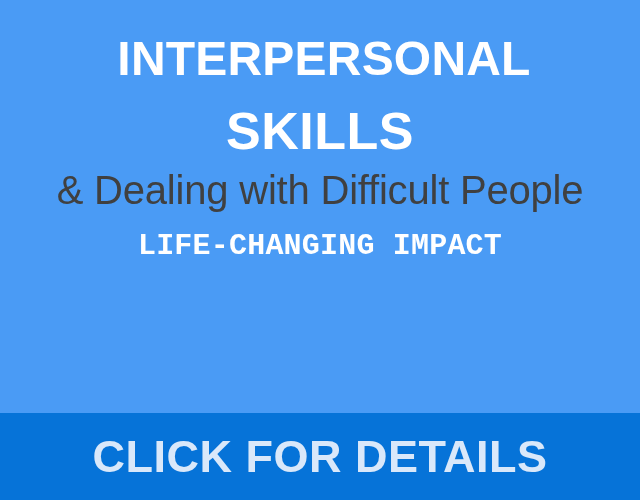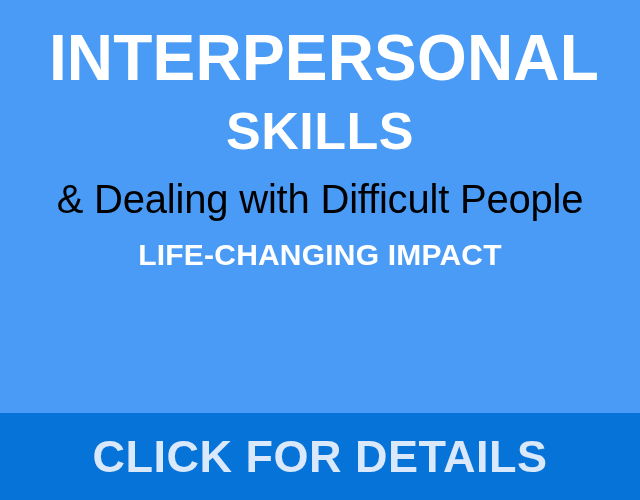--- a/index.html
+++ b/index.html
@@ -48,34 +48,33 @@
     display: block;
     color: #ffffff;
     font-weight: bold;
     font-size: 76px;
     line-height: 73px;
     letter-spacing: -0.5px;
     white-space: nowrap;
   }
 
   .headline-line.line-1 {
-    font-size: 64px;
+    font-size: 48px;
     letter-spacing: 0.2px;
     margin-left: 8px;
   }
 
   .headline-line.line-2 {
     font-size: 52px;
     letter-spacing: 0.5px;
   }
 
   .subhead {
     display: block;
-    margin-top: 9px;
-    color: #000000;
+    color: #404040;
     font-size: 40px;
     line-height: 44px;
     font-weight: 300;
     letter-spacing: -0.2px;
     white-space: nowrap;
     text-align: center;
   }
 
   .detail-line {
     display: block;
@@ -92,20 +91,21 @@
   .impact-line {
     display: block;
     margin-top: 17px;
     color: #ffffff;
     font-size: 30px;
     line-height: 34px;
     font-weight: bold;
     letter-spacing: 0.2px;
     white-space: nowrap;
     text-align: center;
+    font-family: Liberation Mono, monospace;
   }
 
   
   .cta-bar {
     height: 87px;
     width: 100%;
     background: #0673d8;
     display: flex;
     align-items: center;
     justify-content: center;

